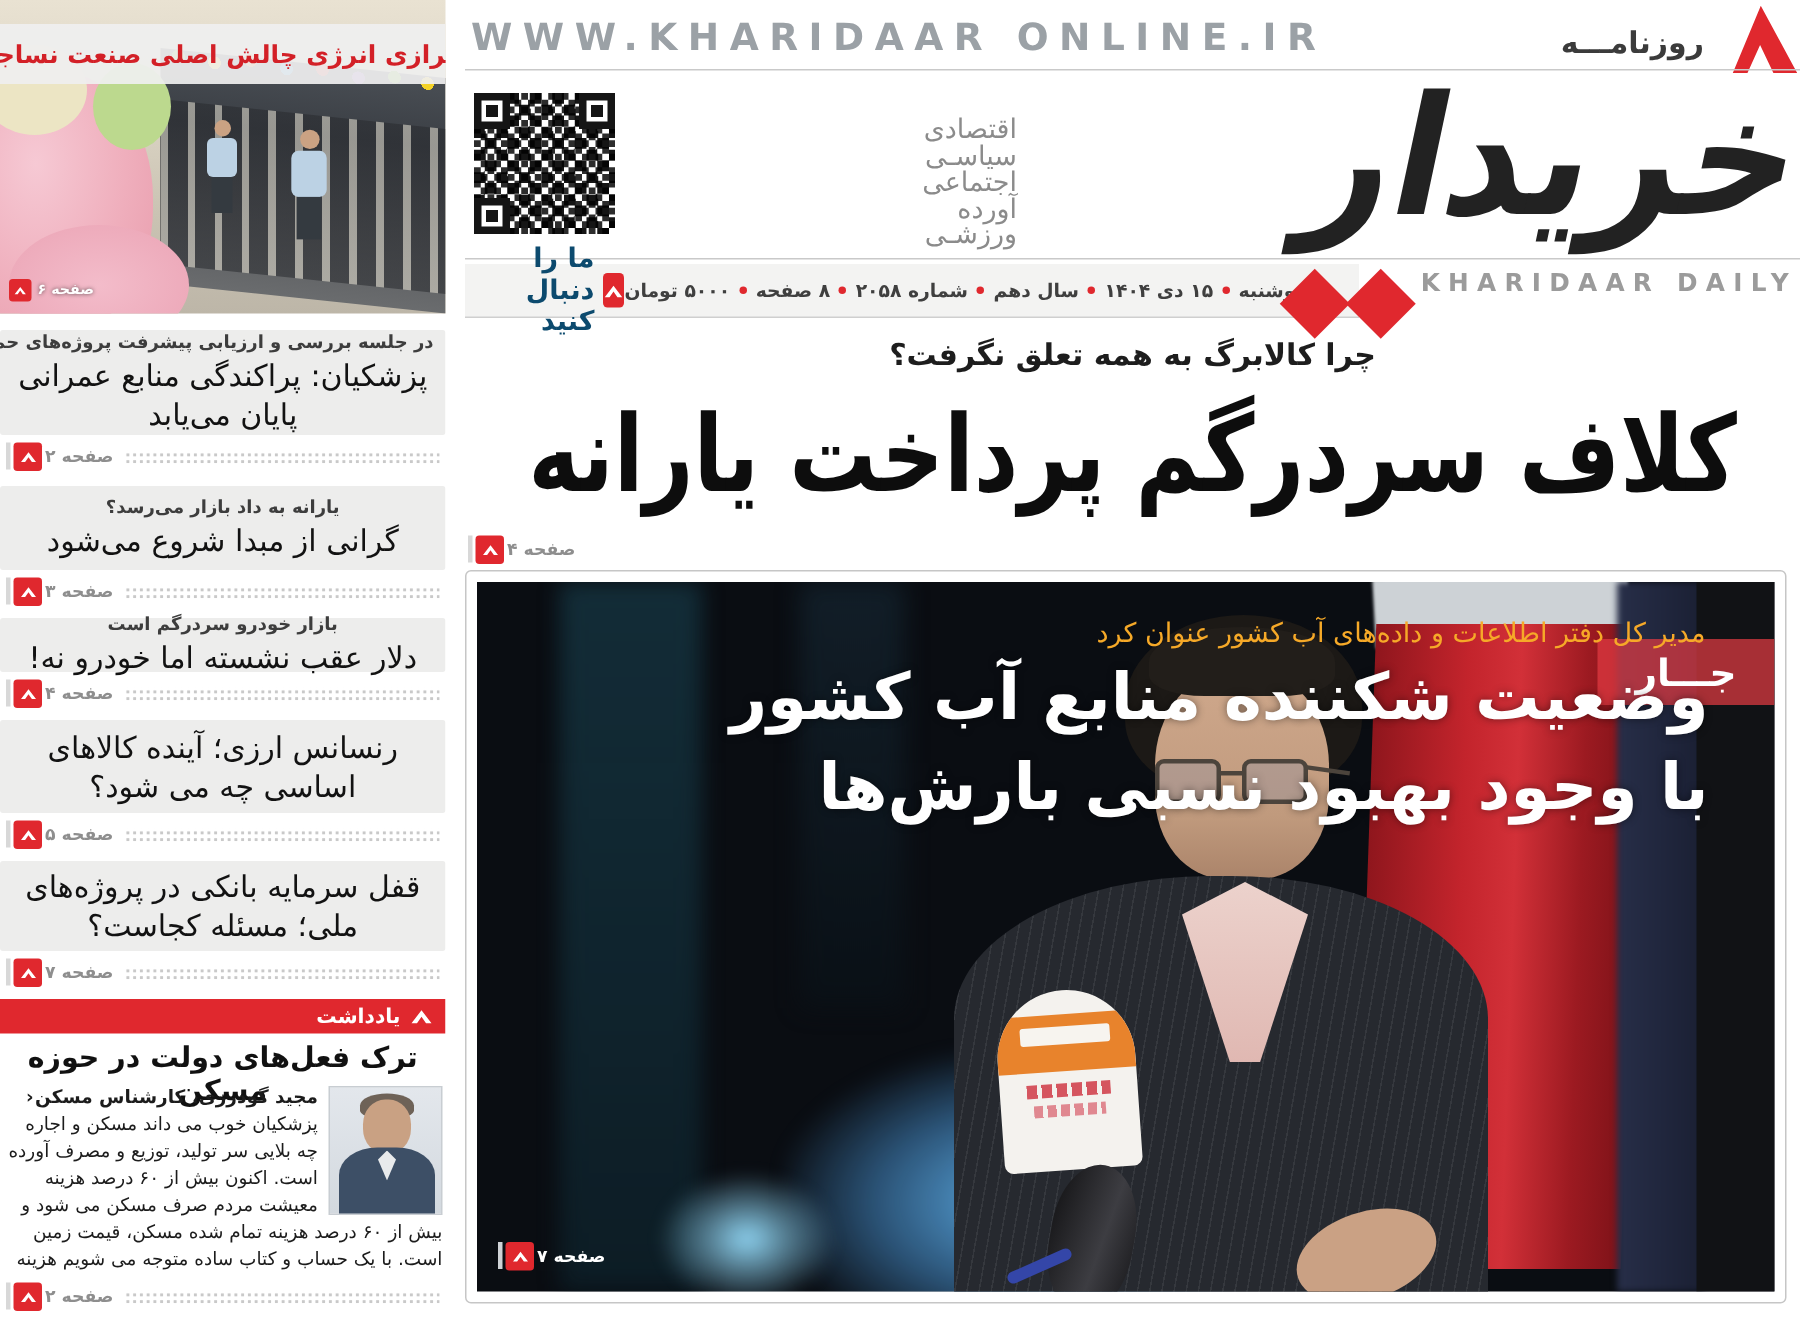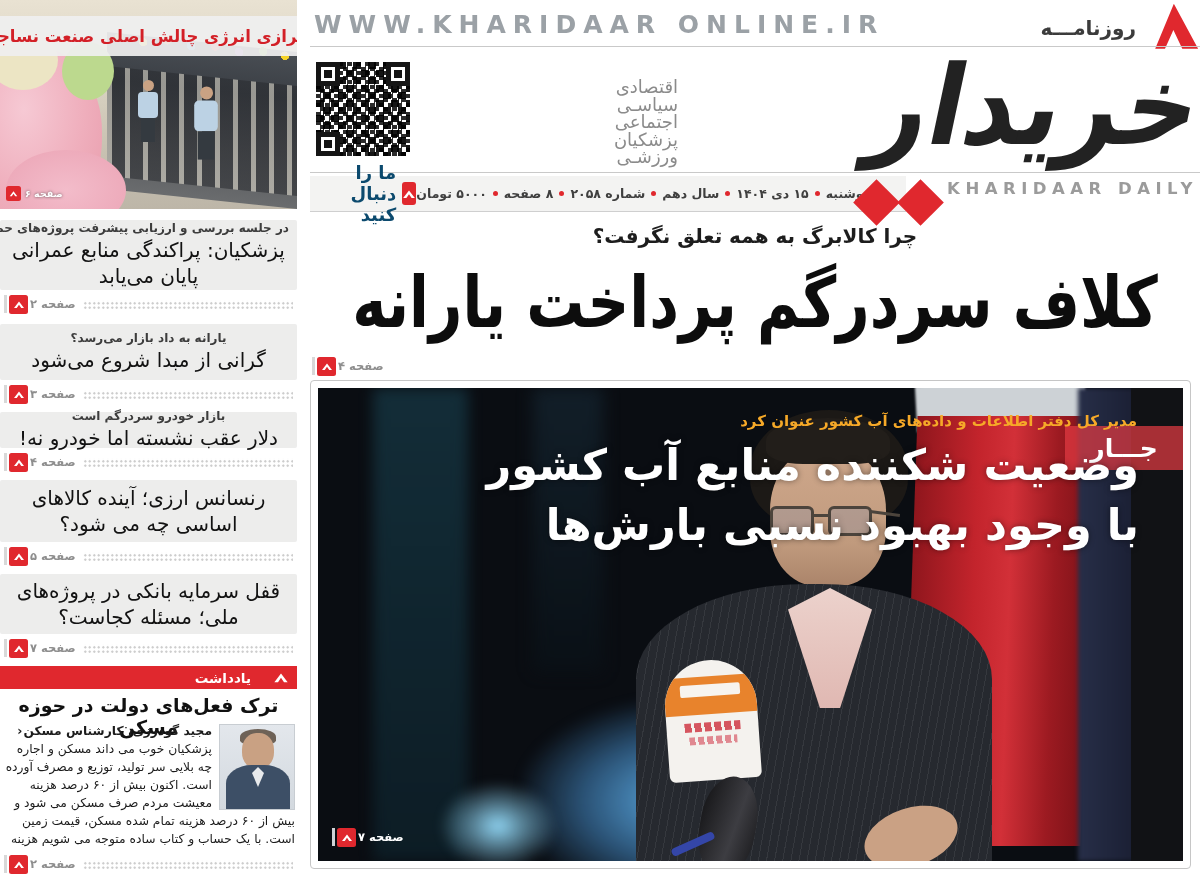--- a/index.html
+++ b/index.html
@@ -106,36 +106,36 @@
   .man-body{position:absolute;left:318px;top:196px;width:356px;height:280px;background:#26292f;border-radius:48% 48% 0 0/34% 34% 0 0;background-image:repeating-linear-gradient(100deg,rgba(255,255,255,.07) 0 1px,transparent 1px 8px)}
   .man-shirt{position:absolute;left:470px;top:200px;width:84px;height:120px;background:linear-gradient(180deg,#ecd2cc,#e0b8b2);clip-path:polygon(50% 0,100% 18%,62% 100%,38% 100%,0 18%)}
   .man-hand{position:absolute;left:545px;top:420px;width:96px;height:58px;background:#caa184;border-radius:50%;transform:rotate(-18deg)}
   .micflag{position:absolute;left:348px;top:272px;width:92px;height:120px;background:#f4f2ee;border-radius:46px 46px 6px 6px;overflow:hidden;transform:rotate(-4deg)}
   .micflag .mf-band{position:absolute;left:0;right:0;top:16px;height:38px;background:#e8832c}
   .micflag .mf-white{position:absolute;left:16px;right:16px;top:24px;height:12px;background:#f7f4ef;border-radius:2px}
   .micflag .mf-line1{position:absolute;left:18px;right:18px;top:62px;height:9px;background:repeating-linear-gradient(90deg,#d5555f 0 7px,#f4f2ee 7px 10px)}
   .micflag .mf-line2{position:absolute;left:22px;right:22px;top:76px;height:8px;background:repeating-linear-gradient(90deg,#e08890 0 6px,#f4f2ee 6px 9px)}
   .mic{position:absolute;left:382px;top:388px;width:56px;height:100px;background:linear-gradient(100deg,#141416,#3d3d42 60%,#1b1b1e);border-radius:28px/44px;transform:rotate(10deg)}
   .mic-pen{position:absolute;left:352px;top:452px;width:46px;height:8px;background:#3446a8;border-radius:4px;transform:rotate(-24deg)}
-  .ph-kicker{position:absolute;right:46px;top:24px;color:#f6a928;font-size:15px;font-weight:bold;direction:rtl;z-index:5}
+  .ph-kicker{position:absolute;right:46px;top:24px;color:#f6a928;font-size:18px;font-weight:normal;direction:rtl;z-index:5}
   .ph-line{position:absolute;right:44px;color:#fff;font-size:43px;font-weight:bold;direction:rtl;z-index:5;white-space:nowrap;text-shadow:0 0 6px rgba(0,0,0,.45)}
   .ph-line1{top:52px}
   .ph-line2{top:112px}
   .ph-wm{position:absolute;right:0;top:38px;width:118px;height:44px;background:rgba(226,58,66,.72);color:#fff;font-size:25px;font-weight:bold;display:flex;align-items:center;justify-content:center;z-index:4;direction:rtl;letter-spacing:1px}
   .ph-badge{position:absolute;left:14px;bottom:12px;z-index:6;width:100px}
 
   
   .sidebar{position:absolute;left:0;top:218px;width:297px;height:672px;display:flex;flex-direction:column;overflow:hidden}
   .card{background:#ededec;border-radius:2px;text-align:center;direction:rtl;display:flex;flex-direction:column;justify-content:center;padding:4px 8px;flex:0 0 auto}
   .card .kick{font-size:12px;font-weight:bold;color:#3d3d3d;margin-bottom:2px;white-space:nowrap}
   .card .hl{font-size:20px;font-weight:normal;color:#121212;line-height:26px}
   .mkrow{flex:0 0 auto;margin:2px 4px}
   .mt2{margin-top:2px}.mt4{margin-top:4px}.mt6{margin-top:6px}
   .c1{height:70px}.c2{height:56px}.c3{height:36px}.c4{height:62px}.c5{height:60px}
-  .note-head{height:23px;background:var(--red);display:flex;align-items:center;direction:rtl;padding:0 8px;gap:22px;flex:0 0 auto}
+  .note-head{height:23px;background:var(--red);display:flex;align-items:center;direction:rtl;padding:0 8px;gap:6px;flex:0 0 auto}
   .note-head svg{width:16px;height:11px;fill:#fff}
   .note-head .nh-label{color:#fff;font-size:13.5px;font-weight:bold}
   .note-hl{height:28px;margin-top:5px;text-align:center;font-size:19px;font-weight:bold;color:#111;direction:rtl;flex:0 0 auto}
   .note-body{direction:rtl;font-size:12.3px;line-height:18px;color:#1c1c1c;text-align:right;height:128px;overflow:hidden;padding:0 2px;flex:0 0 auto}
   .note-photo{float:right;width:76px;height:86px;margin:2px 0 2px 7px;background:linear-gradient(180deg,#e3e7ec 0%,#d3d9df 100%);position:relative;overflow:hidden;border:1px solid #c8cdd2}
   .np-head{position:absolute;left:22px;top:8px;width:32px;height:36px;background:#c9a183;border-radius:46%}
   .np-hair{position:absolute;left:20px;top:4px;width:36px;height:16px;background:#6e6257;border-radius:50% 50% 30% 30%}
   .np-suit{position:absolute;left:6px;top:40px;width:64px;height:46px;background:#3d4f66;border-radius:40% 40% 0 0}
   .np-shirt{position:absolute;left:32px;top:42px;width:12px;height:20px;background:#e8eaec;clip-path:polygon(50% 0,100% 30%,50% 100%,0 30%)}
   .note-body b{font-weight:bold}
@@ -192,21 +192,21 @@
         <div class="finder f-tl"></div>
         <div class="finder f-tr"></div>
         <div class="finder f-bl"></div>
       </div>
     </div>
 
     <div class="cats">
       <div>اقتصادی</div>
       <div>سیاسـی</div>
       <div>اجتماعی</div>
-      <div>پزشکیان</div>
+      <div>آورده</div>
       <div>ورزشـی</div>
     </div>
 
     <div class="masthead">
       <div class="m-text">خریدار</div>
     </div>
 
     <div class="rule rule2"></div>
 
     <div class="followband">

